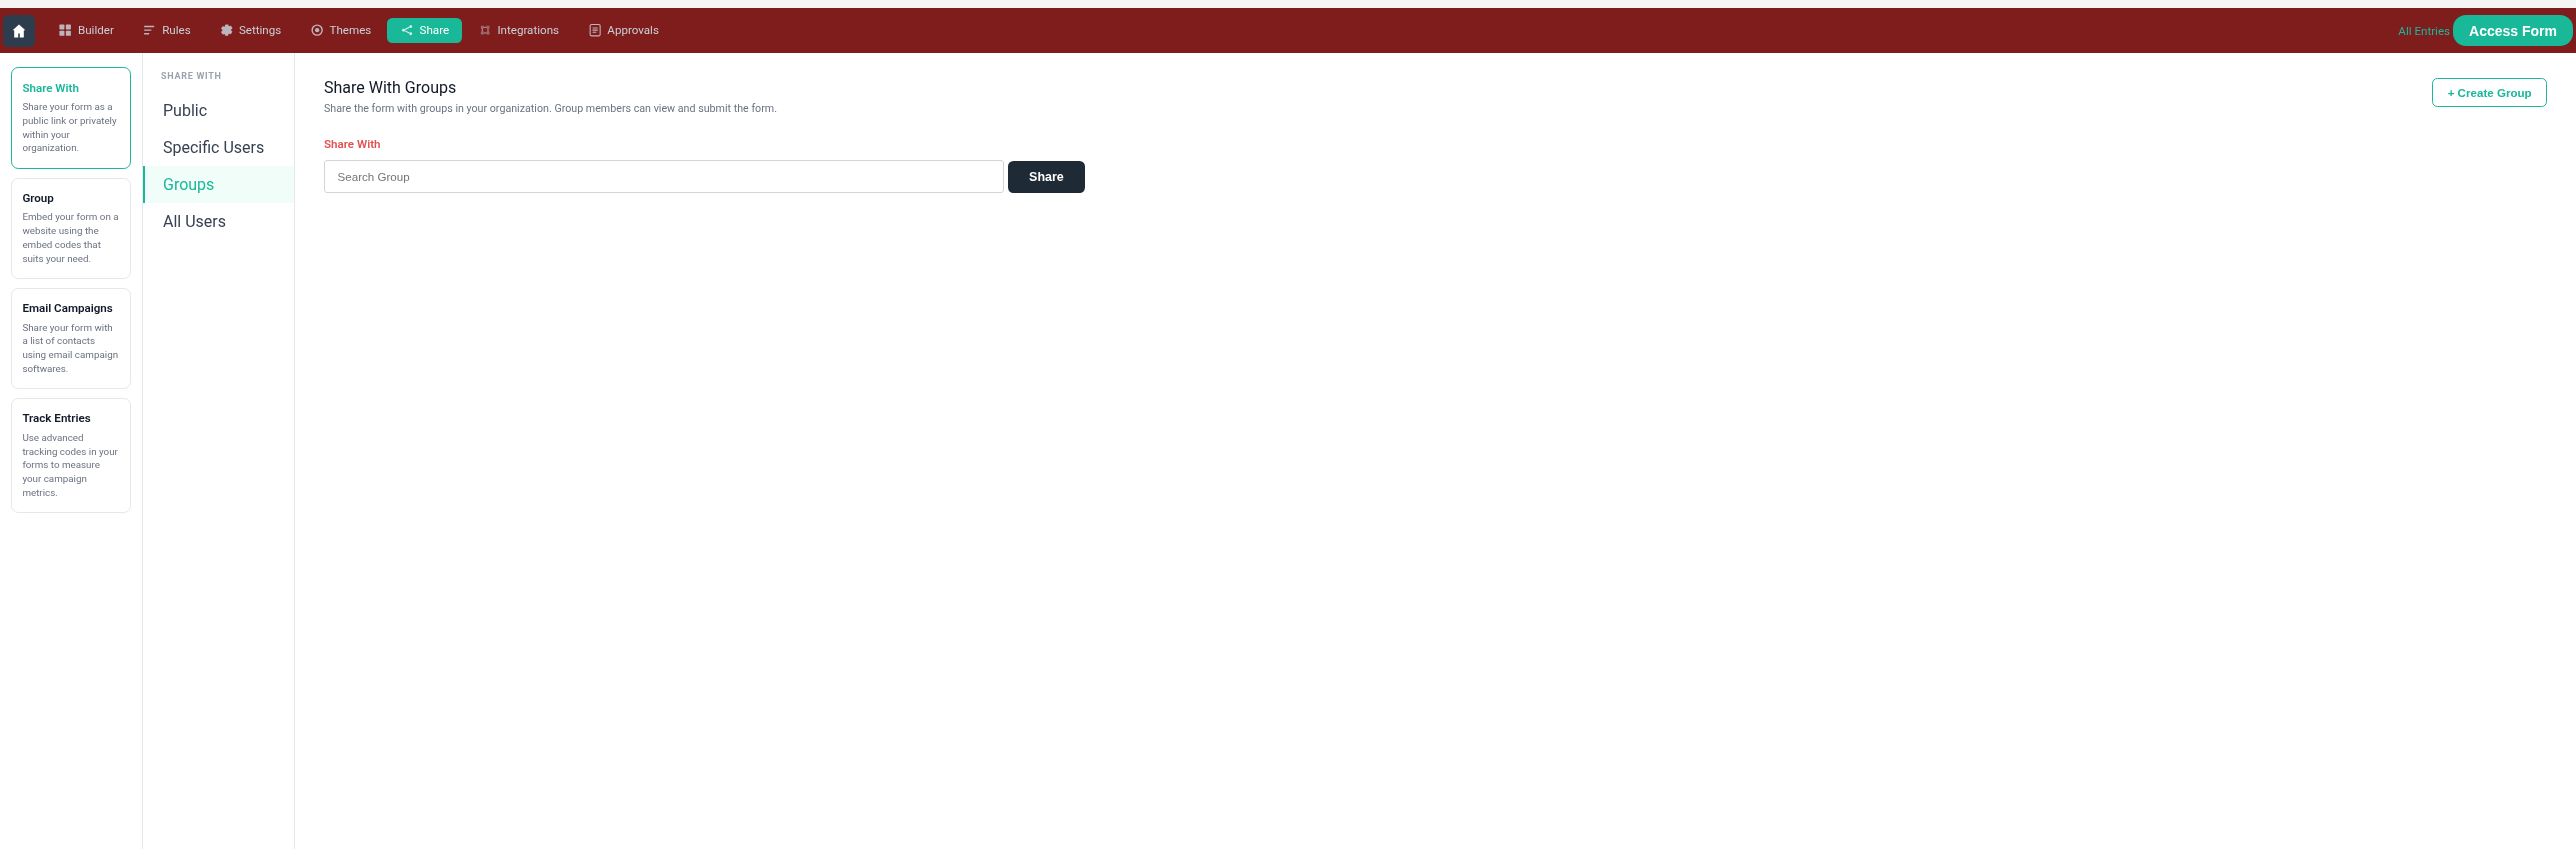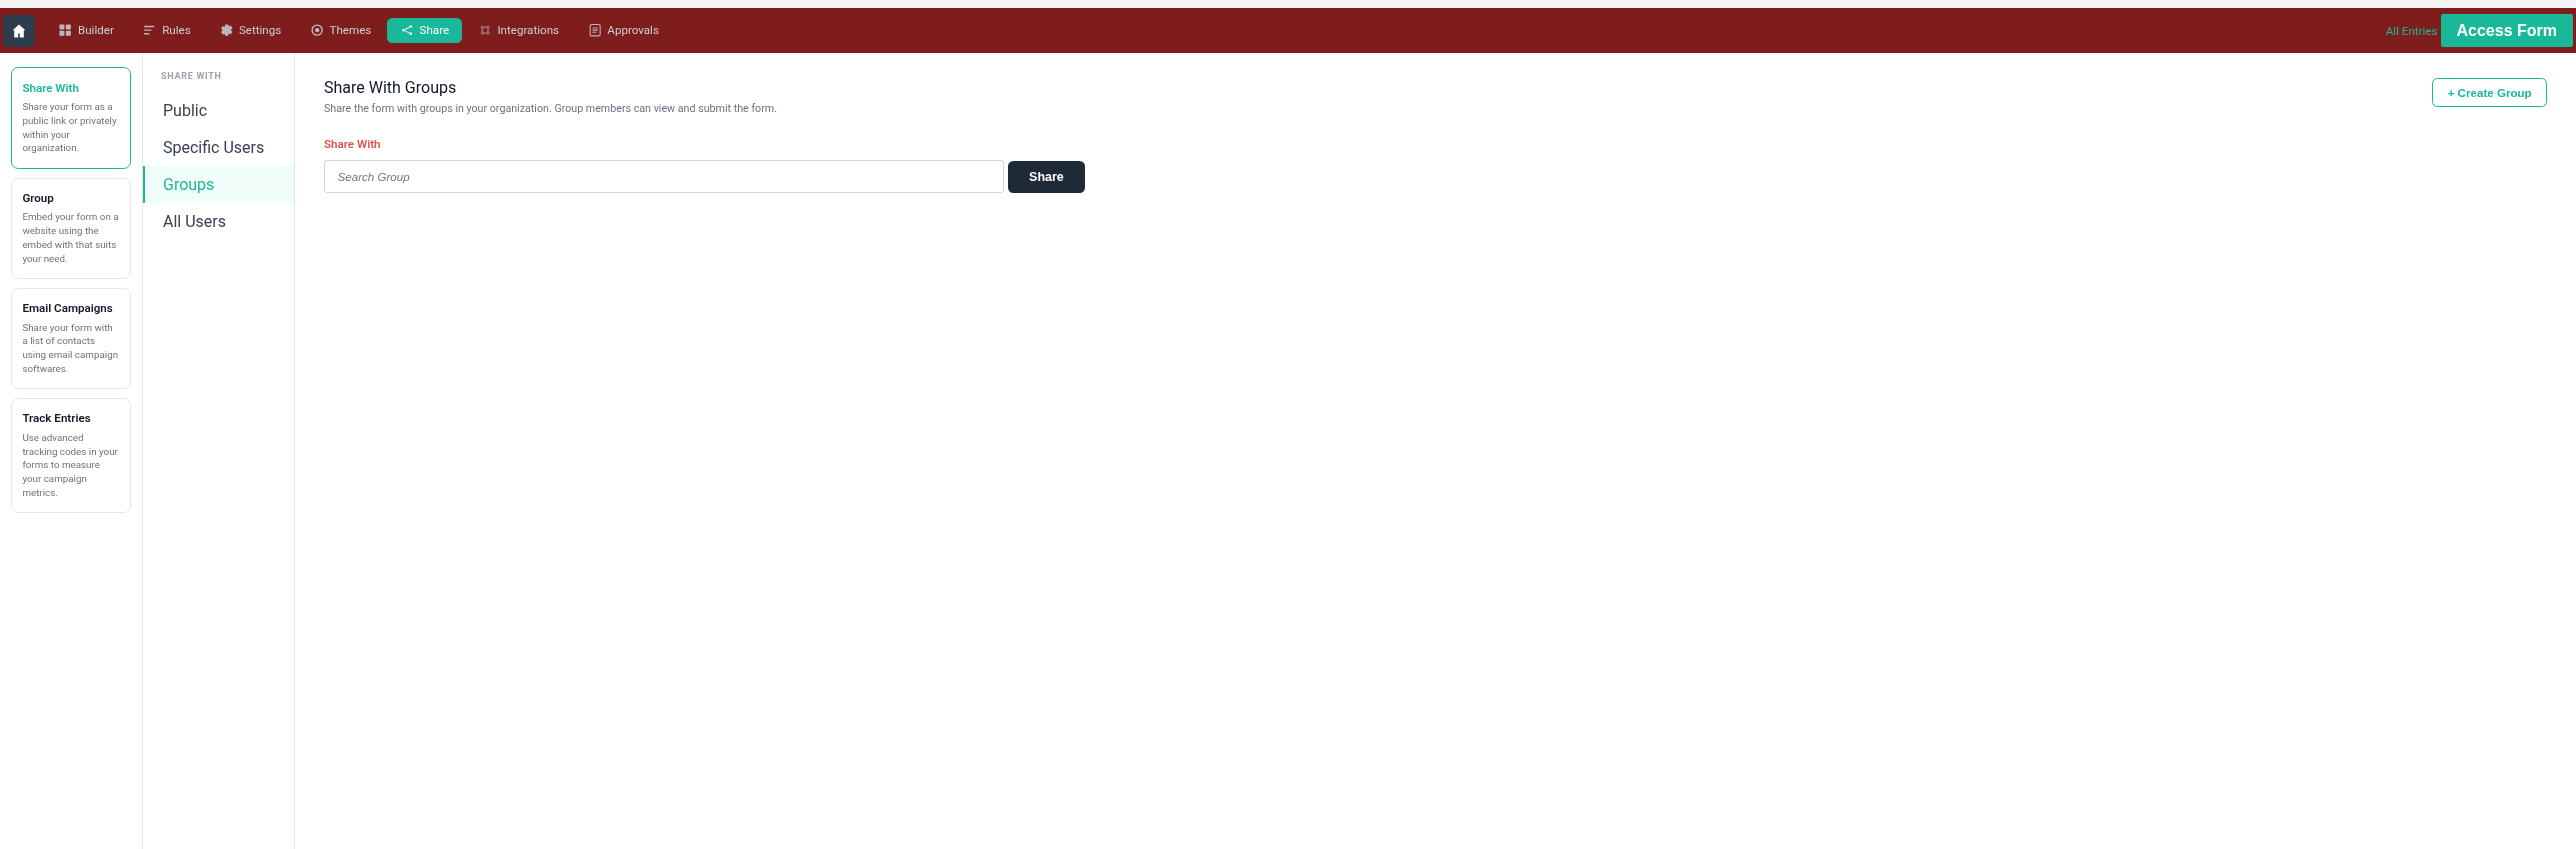--- a/index.html
+++ b/index.html
@@ -45,23 +45,23 @@
     .all-entries-link {
       color: #19b899;
       font-size: 11.6px;
       cursor: pointer;
       text-decoration: none;
     }
     .access-form-btn {
       background: #19b899;
       color: #fff;
       border: none;
-      border-radius: 2px;
+      border-radius: 13px;
       padding: 7.2px 16px;
-      font-size: 16px;
+      font-size: 14px;
       font-weight: 600;
       cursor: pointer;
     }
 
     
     .main-layout {
       display: flex;
       height: calc(100vh - 45px);
       overflow: hidden;
     }
@@ -175,21 +175,20 @@
     .search-group-input {
       width: 100%;
       max-width: 680px;
       border: 0.9px solid #d1d5db;
       border-radius: 3px;
       padding: 9px 12.5px;
       font-size: 11.6px;
       color: #374151;
       outline: none;
       margin-bottom: 16px;
-      font-style: italic;
     }
     .share-btn {
       background: #1e2a35;
       color: #fff;
       border: none;
       border-radius: 5.4px;
       padding: 9px 21.5px;
       font-size: 12.5px;
       font-weight: 600;
       cursor: pointer;
@@ -273,21 +272,21 @@
 <div class="main-layout">
 
   <aside class="left-sidebar">
 
   <div class="sidebar-card active">
     <div class="sidebar-card-title">Share With</div>
     <div class="sidebar-card-desc">Share your form as a public link or privately within your organization.</div>
   </div>
       <div class="sidebar-card">
     <div class="sidebar-card-title">Group</div>
-    <div class="sidebar-card-desc">Embed your form on a website using the embed with that suits your need.</div>
+    <div class="sidebar-card-desc">Embed your form on a website using the embed codes that suits your need.</div>
   </div>
       <div class="sidebar-card">
     <div class="sidebar-card-title">Email Campaigns</div>
     <div class="sidebar-card-desc">Share your form with a list of contacts using email campaign softwares.</div>
   </div>
       <div class="sidebar-card">
     <div class="sidebar-card-title">Track Entries</div>
     <div class="sidebar-card-desc">Use advanced tracking codes in your forms to measure your campaign metrics.</div>
   </div>
     </aside>

